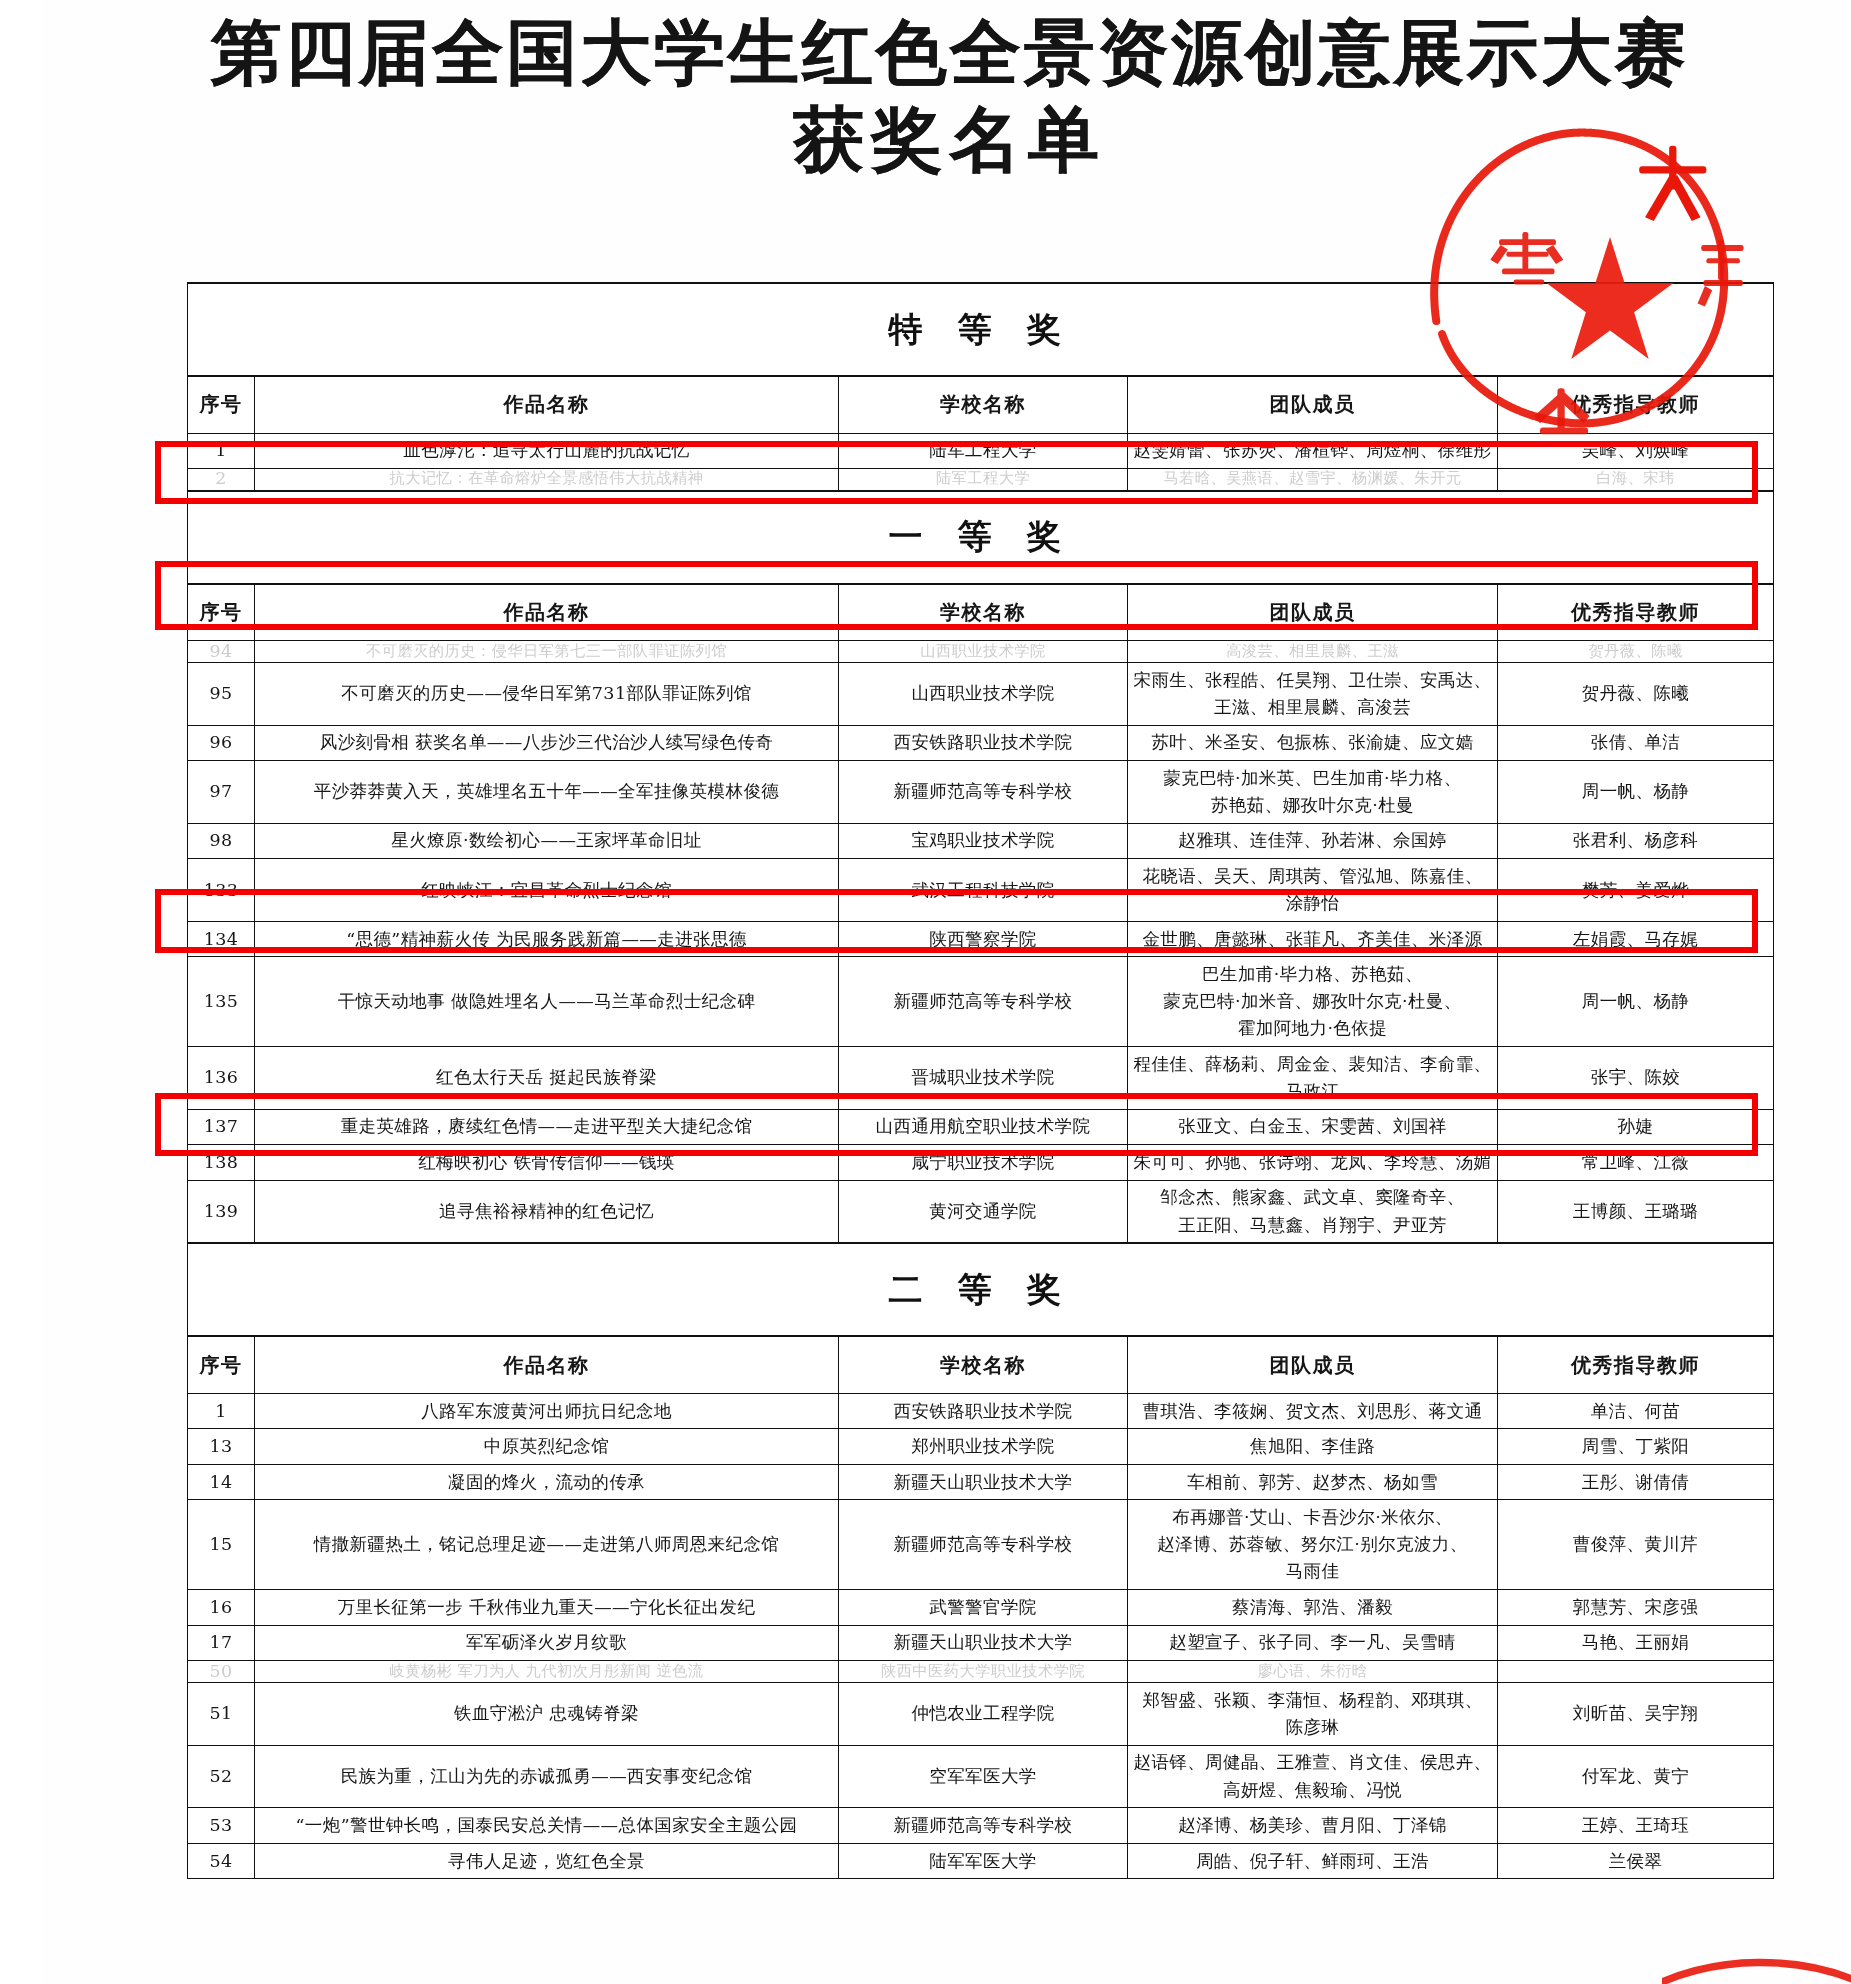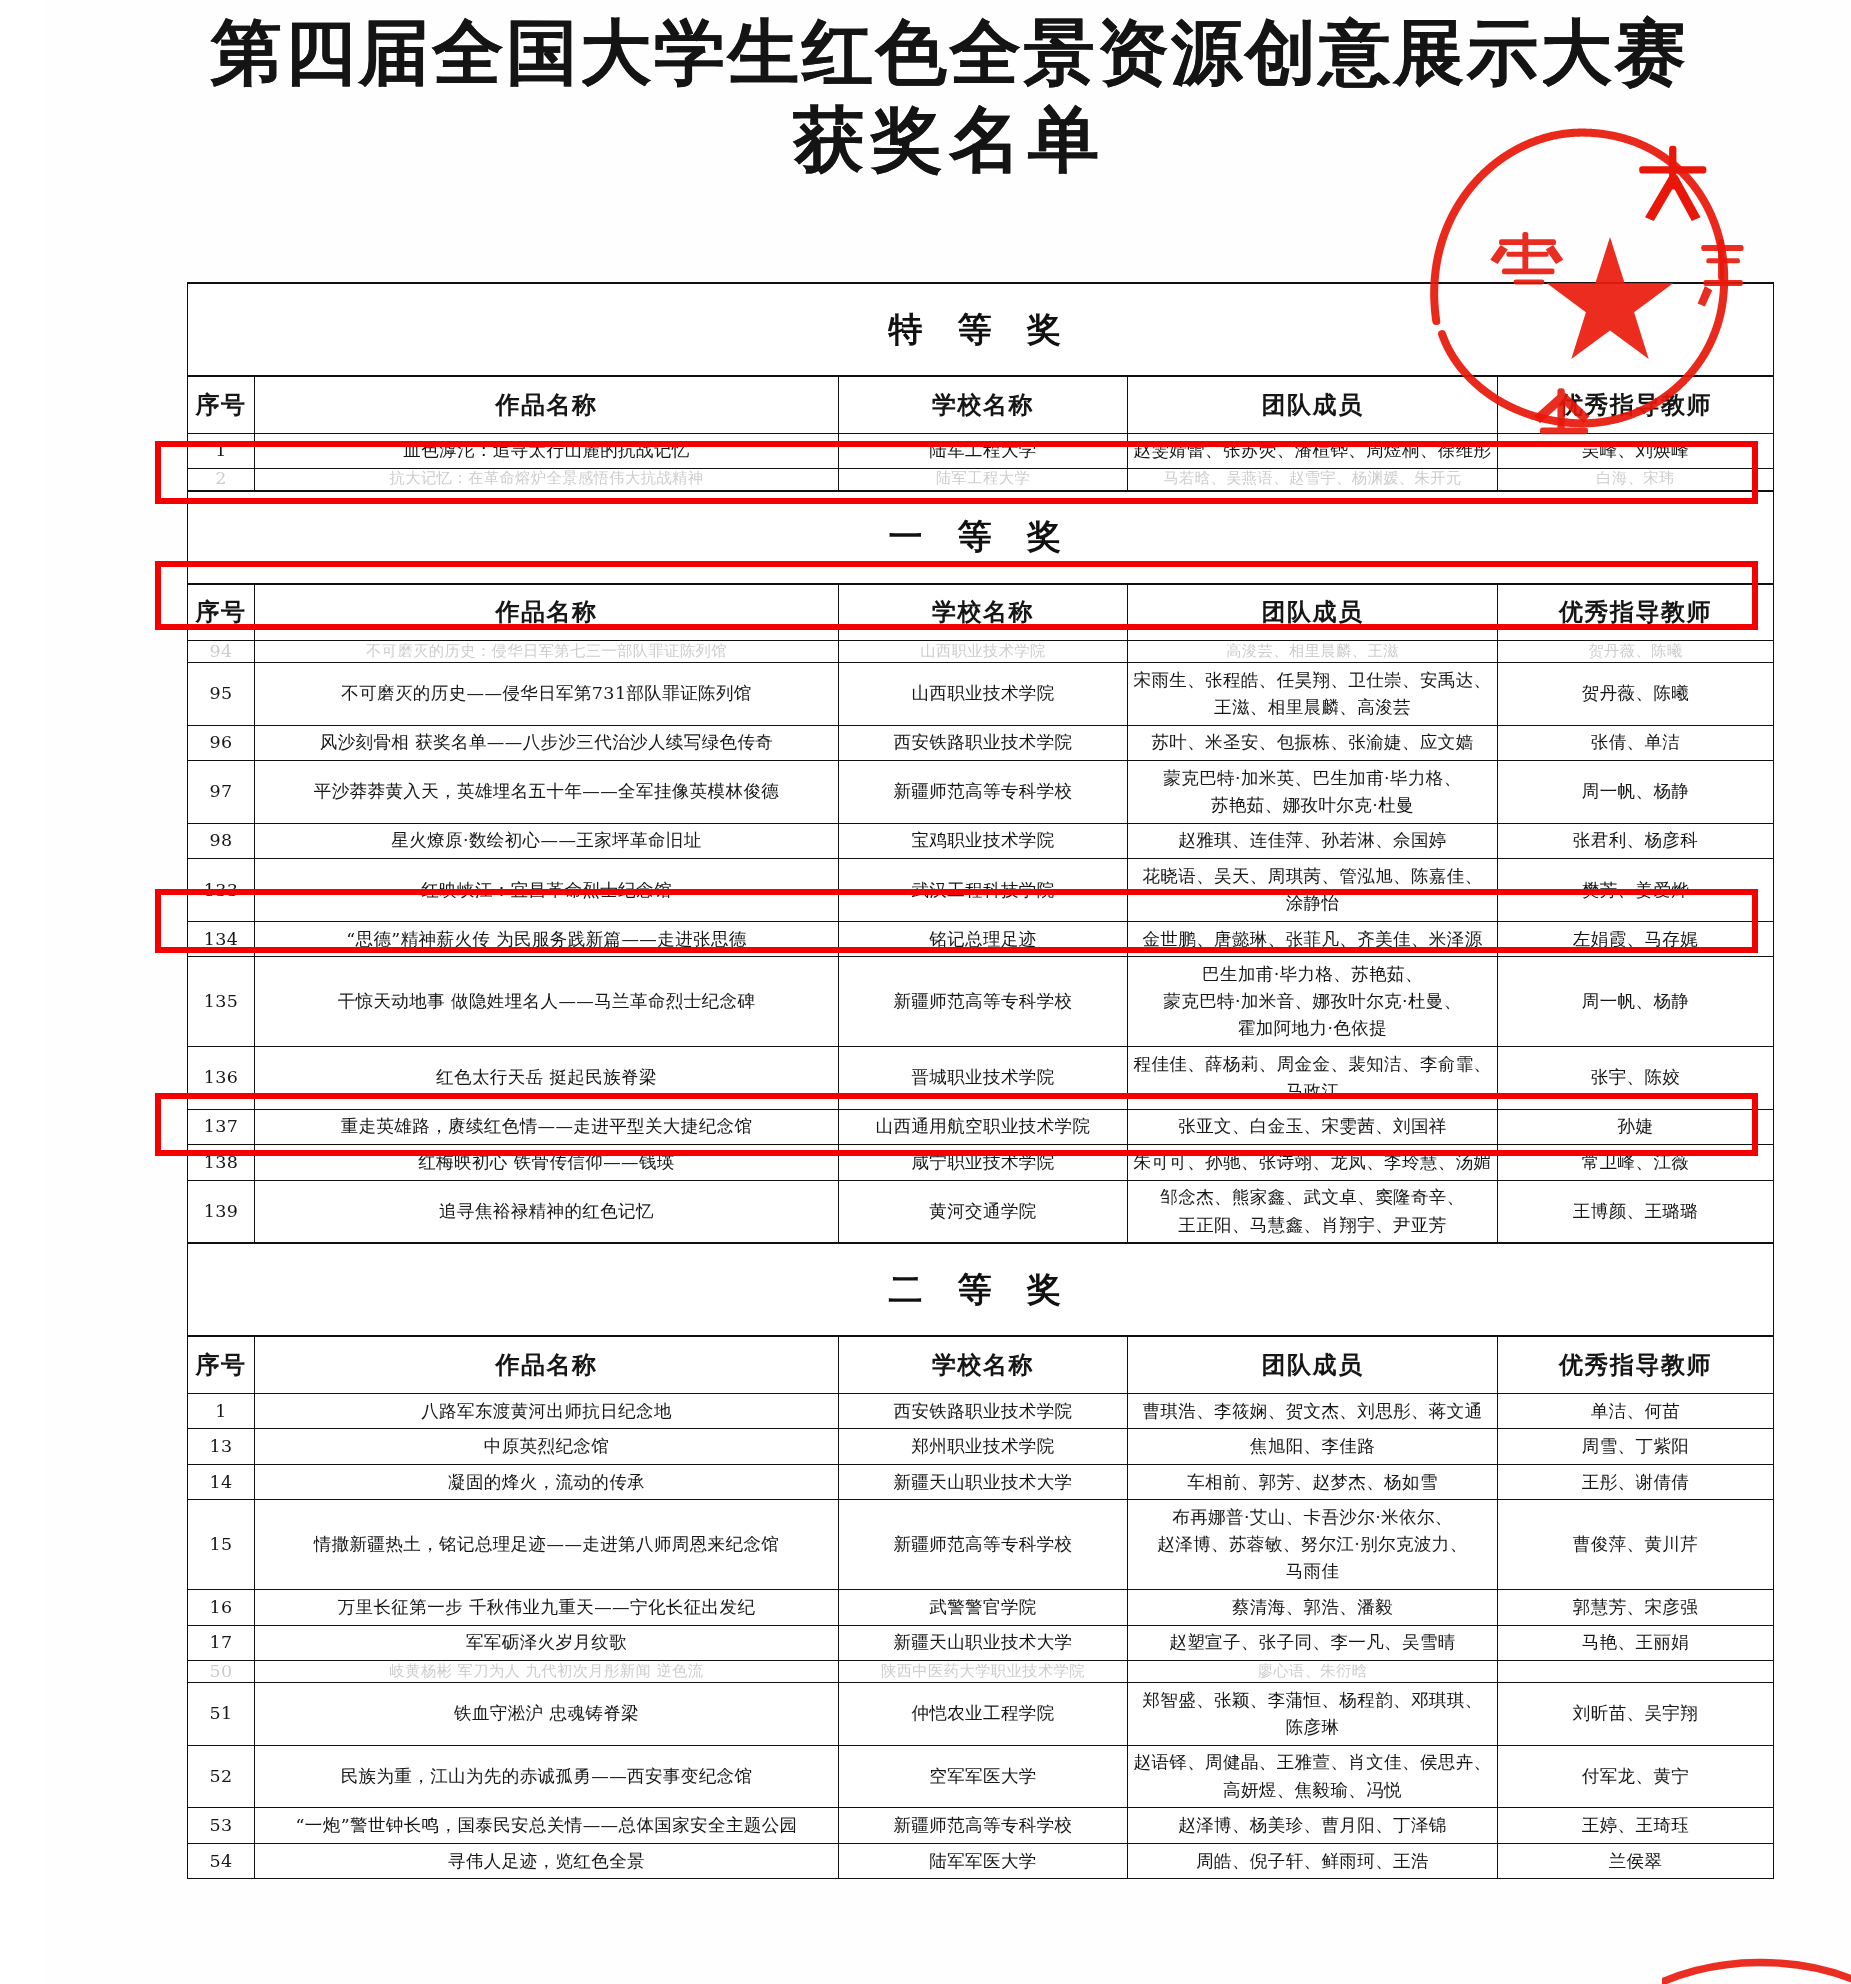--- a/index.html
+++ b/index.html
@@ -100,21 +100,21 @@
   }
   .section-title {
     font-family: "DejaVu Serif", "Liberation Serif", serif;
     font-size: 34px;
     font-weight: 700;
     letter-spacing: 11.7px;
     color: #111;
   }
   tr.head-row td {
     height: 57px;
-    font-size: 24px;
+    font-size: 20px;
     font-weight: 700;
     letter-spacing: 1.5px;
   }
   tr.data-row td {
     font-size: 17.5px;
     line-height: 1.55;
     letter-spacing: 0.4px;
   }
   tr.data-row td.cell-no { font-size: 17.5px; }
   .ml { display: block; }
@@ -310,21 +310,21 @@
             <td class="cell-school">武汉工程科技学院</td>
             <td class="cell-team">
               <span class="ml">花晓语、吴天、周琪苪、管泓旭、陈嘉佳、</span>
               <span class="ml">涂静怡</span>
             </td>
             <td class="cell-tea">樊芳、姜爱烨</td>
           </tr>
           <tr class="data-row">
             <td class="cell-no">134</td>
             <td class="cell-work">“思德”精神薪火传 为民服务践新篇——走进张思德</td>
-            <td class="cell-school">铭记总理足迹</td>
+            <td class="cell-school">陕西警察学院</td>
             <td class="cell-team">
               <span class="ml">金世鹏、唐懿琳、张菲凡、齐美佳、米泽源</span>
             </td>
             <td class="cell-tea">左娟霞、马存娓</td>
           </tr>
           <tr class="data-row">
             <td class="cell-no">135</td>
             <td class="cell-work">干惊天动地事 做隐姓埋名人——马兰革命烈士纪念碑</td>
             <td class="cell-school">新疆师范高等专科学校</td>
             <td class="cell-team">

